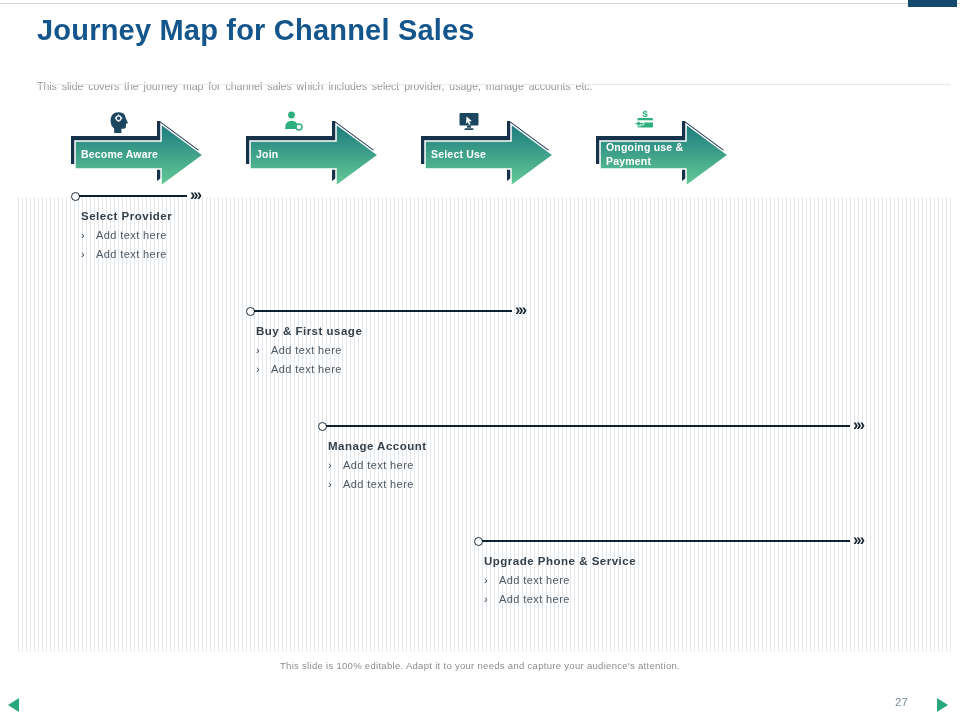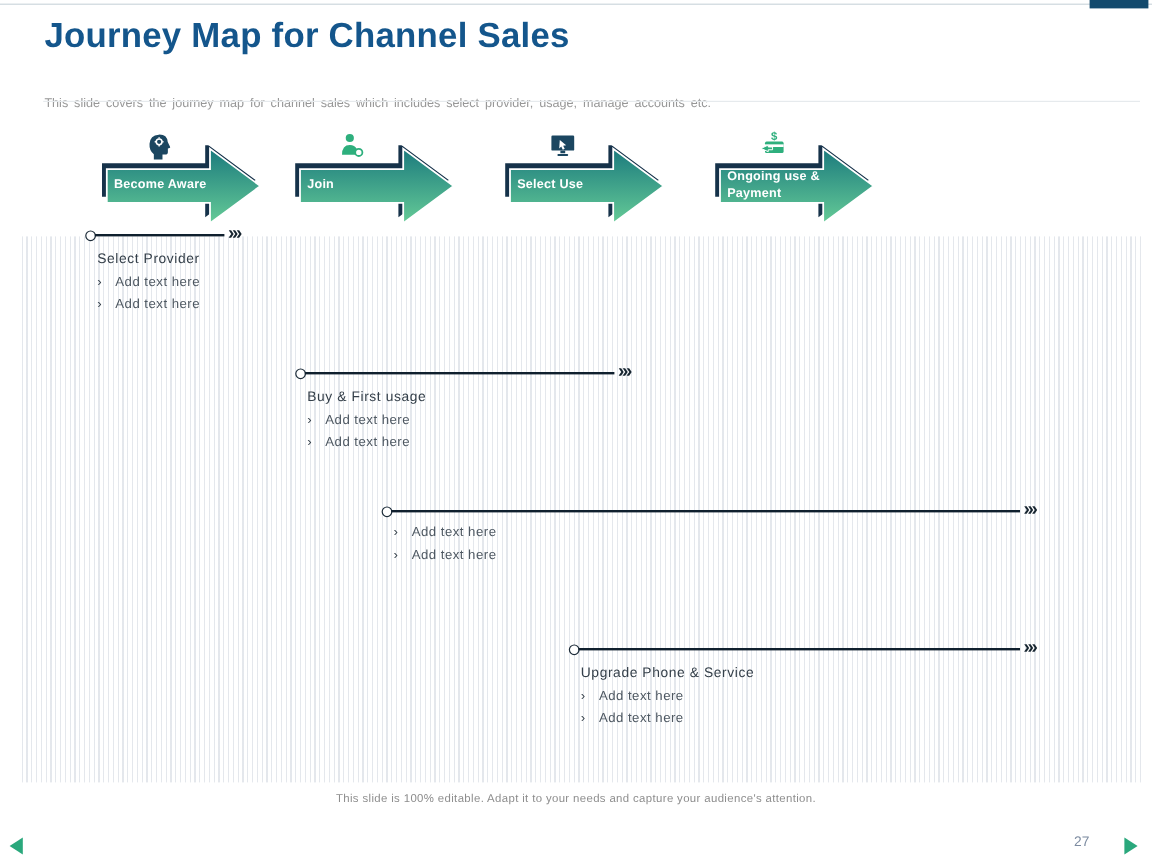--- a/index.html
+++ b/index.html
@@ -21,21 +21,21 @@
   .stage .icon{position:absolute;left:36px;top:0;width:26px;height:26px;}
   .stage .icon svg{width:100%;height:100%;}
   .alabel{position:absolute;left:11px;top:33px;width:84px;height:27px;display:flex;align-items:center;
           color:#fff;font-weight:bold;font-size:10.5px;line-height:1.25;letter-spacing:.2px;}
   
   .trow{position:absolute;}
   .tl-line{display:flex;align-items:center;height:10px;}
   .dot{width:7px;height:7px;border:1.5px solid #1d2c39;border-radius:50%;background:#fff;flex:none;}
   .bar{height:2.5px;background:#10202e;flex:none;margin-left:-1px;}
   .chev{color:#16242f;font-size:16px;font-weight:bold;letter-spacing:-2px;line-height:1;margin-left:3px;margin-top:-3px;}
-  .rtitle{margin:9px 0 0 10px;font-size:11.5px;font-weight:normal;color:#343f49;letter-spacing:.5px;}
+  .rtitle{margin:9px 0 0 10px;font-size:11.5px;font-weight:bold;color:#343f49;letter-spacing:.5px;}
   .bullet{margin:7px 0 0 10px;font-size:11px;color:#4e5862;display:flex;align-items:baseline;letter-spacing:.4px;}
   .bullet .bm{color:#343f49;margin-right:11px;font-size:11px;}
   
   .fnote{position:absolute;left:0;top:660px;width:960px;text-align:center;font-size:9.5px;color:#8d8d8d;letter-spacing:.3px;}
   .pnum{position:absolute;left:895px;top:696px;width:30px;text-align:left;font-size:11.5px;color:#7d8ca1;}
   .nav{position:absolute;width:0;height:0;border-top:7px solid transparent;border-bottom:7px solid transparent;cursor:pointer;}
   .nav.prev{left:8px;top:698px;border-right:11px solid #2aa87c;}
   .nav.next{left:937px;top:698px;border-left:11px solid #2aa87c;}
 </style>
 </head>
@@ -54,21 +54,21 @@
 
   <div class="topline"></div>
   <div class="topbar"></div>
 
   <div class="title">Journey Map for Channel Sales</div>
   <div class="subtitle">This slide covers the journey map for channel sales which includes select provider, usage, manage accounts etc.</div>
   <div class="subline"></div>
 
   <div class="stripes"></div>
 
-  <div class="stage" style="left:84px">
+  <div class="stage" style="left:70px">
     <span class="icon">
       <svg viewBox="0 0 24 26">
         <path fill="#1b4660" d="M7.2 25 L7.2 20.5 Q3.2 17.5 3.6 11.8 Q4.1 4.6 11.3 4.2 Q18.2 3.9 18.8 10.4 L20.8 14.6 Q21 15.2 20.3 15.4 L18.9 15.8 L18.9 18.8 Q18.9 20.8 16.6 20.8 L14.4 20.8 L14.4 25 Z"></path>
         <circle cx="11.6" cy="10.2" r="2.4" fill="none" stroke="#fff" stroke-width="1.3"></circle>
         <g stroke="#fff" stroke-width="1.2">
           <line x1="11.6" y1="6.4" x2="11.6" y2="7.5"></line>
             <line x1="11.6" y1="12.9" x2="11.6" y2="14"></line>
           <line x1="7.9" y1="10.2" x2="9" y2="10.2"></line>
             <line x1="14.2" y1="10.2" x2="15.3" y2="10.2"></line>
         </g>
@@ -162,20 +162,21 @@
       <span>Add text here</span>
     </div>
   </div>
 
   <div class="trow" style="left:318px;top:421px">
     <div class="tl-line">
       <span class="dot"></span>
       <span class="bar" style="width:524px"></span>
       <span class="chev">›››</span>
     </div>
+    <div class="rtitle">Manage Account</div>
     <div class="bullet">
       <span class="bm">›</span>
       <span>Add text here</span>
     </div>
     <div class="bullet">
       <span class="bm">›</span>
       <span>Add text here</span>
     </div>
   </div>
 

